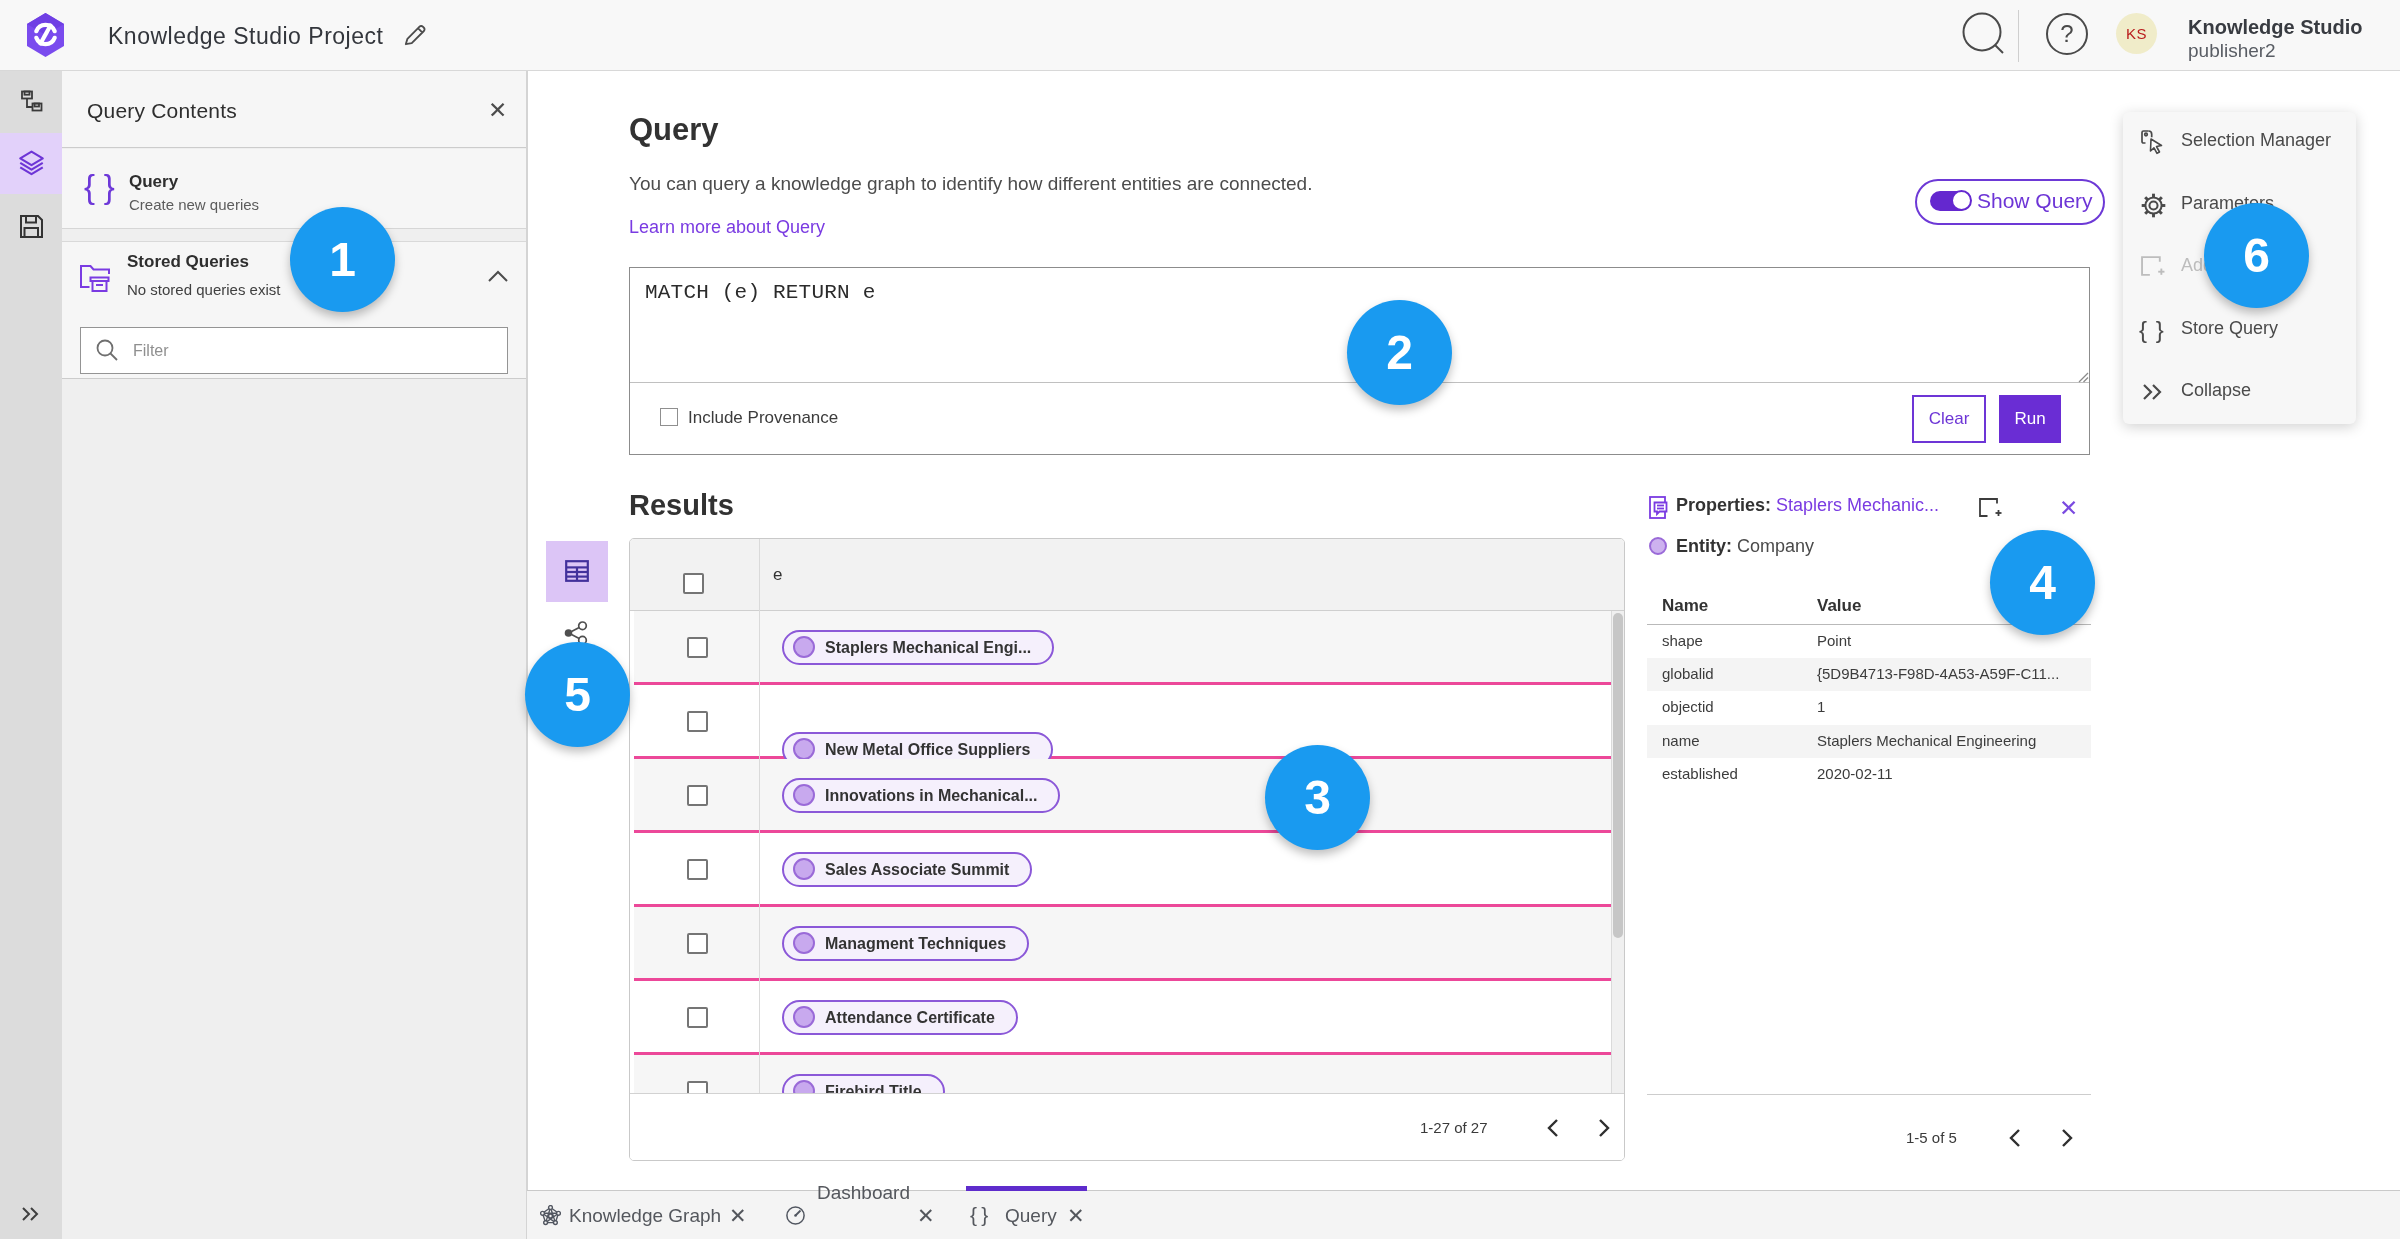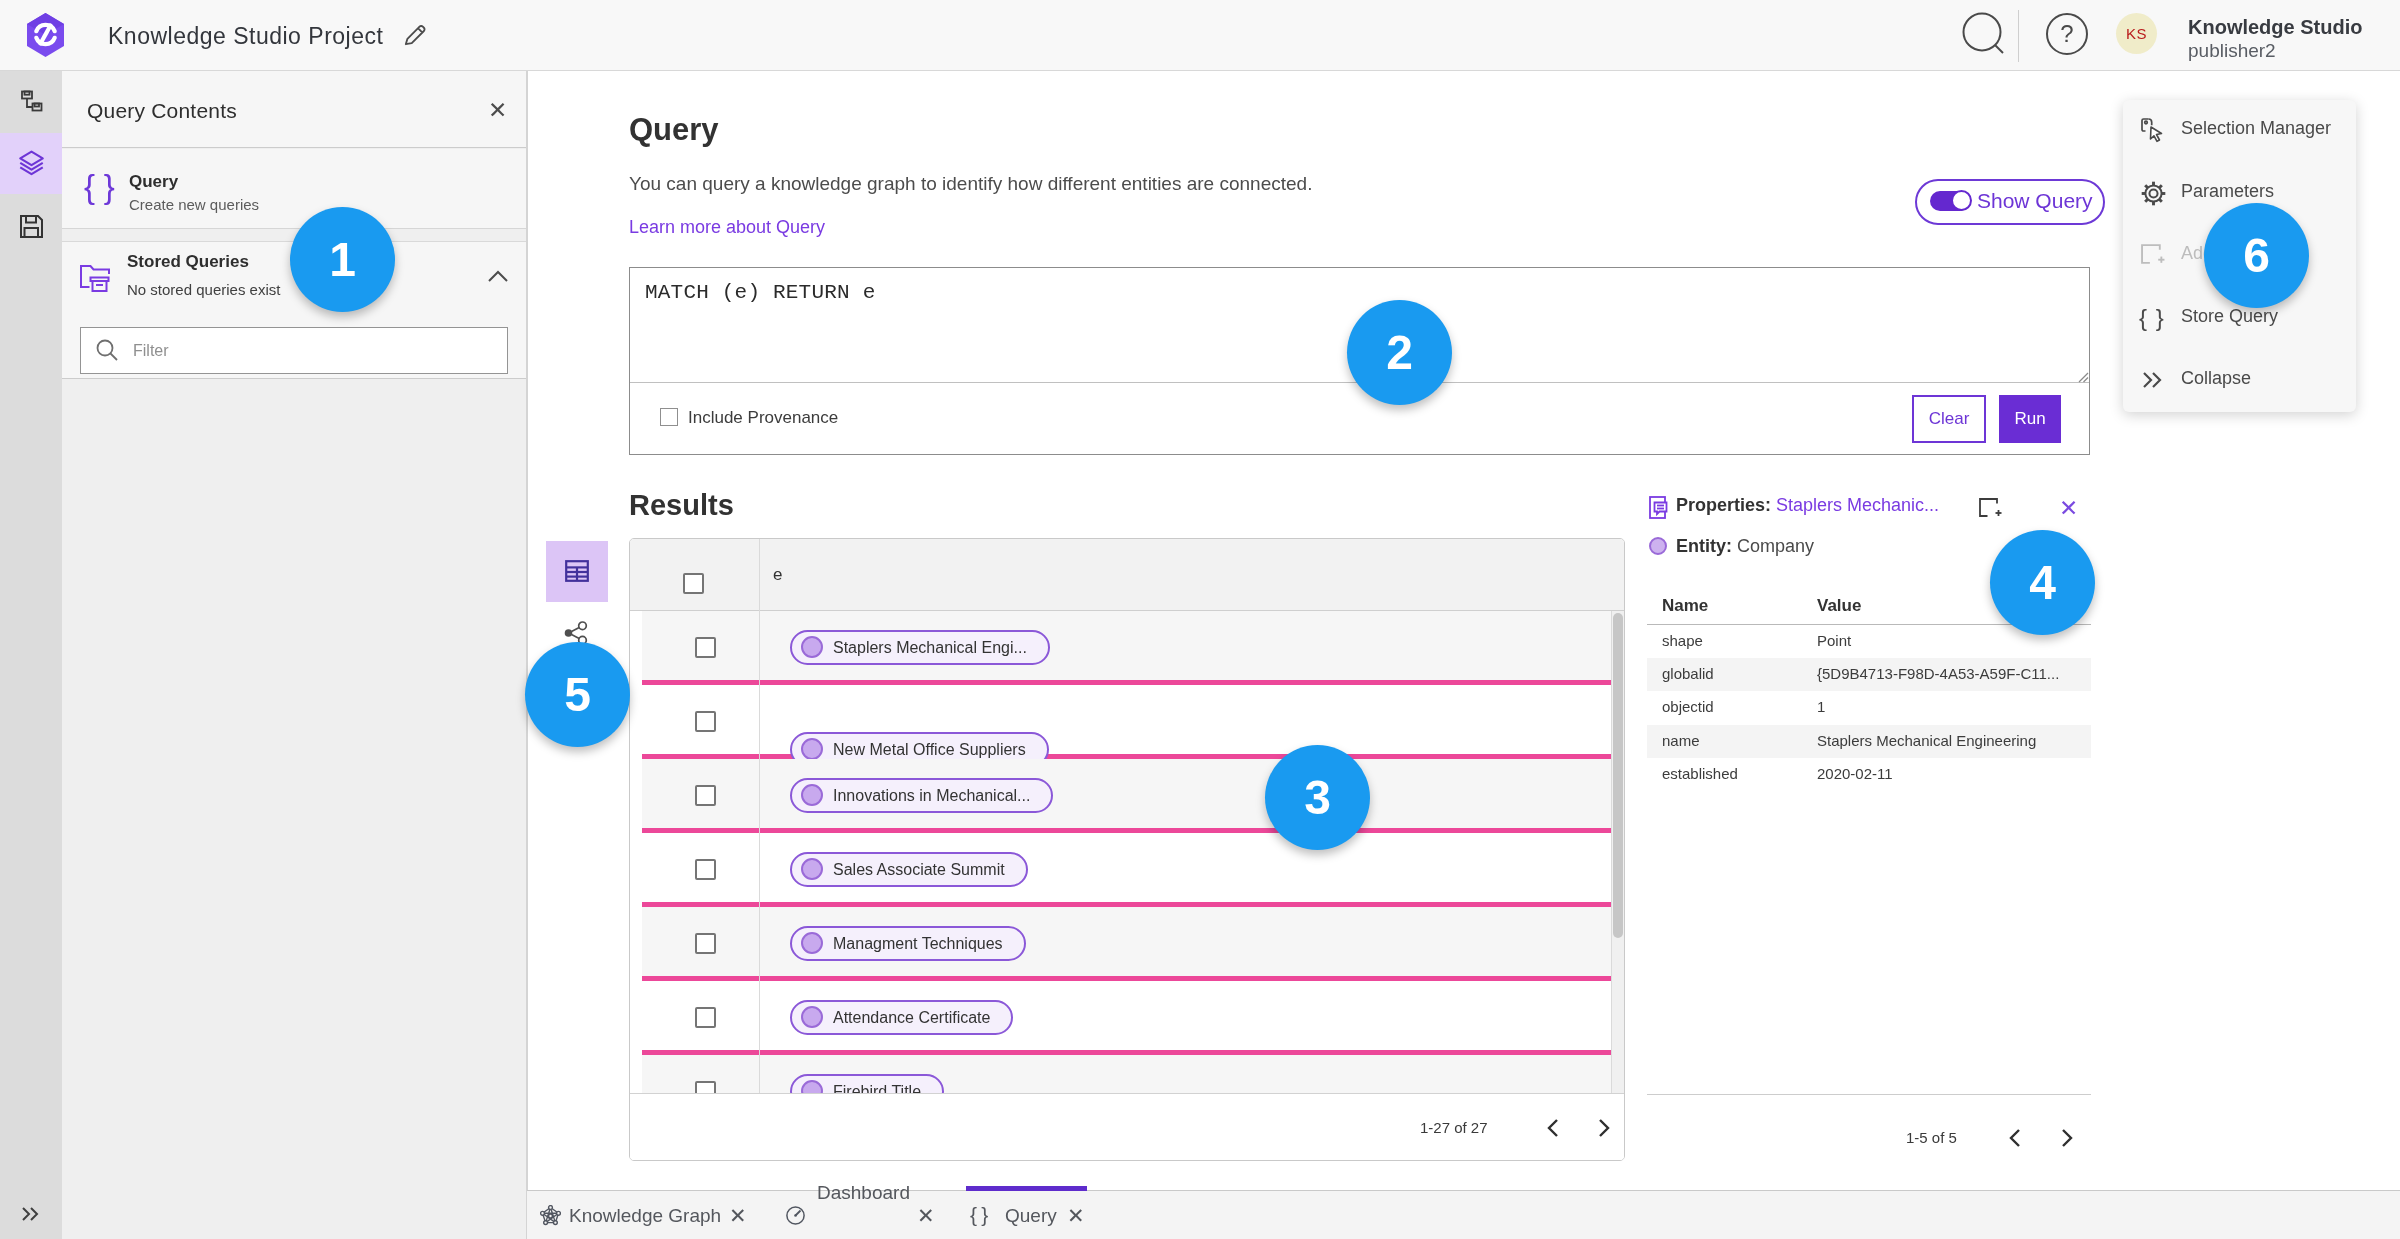--- a/index.html
+++ b/index.html
@@ -50,39 +50,39 @@
 #qcheck { left:660px; top:408px; width:18px; height:18px; border:1px solid #8f8f8f; background:#fff; }
 #qchecklab { left:688px; top:408px; font-size:17px; color:#3c3c3c; }
 #btnclear { left:1912px; top:395px; width:74px; height:48px; border:2px solid #6d35d6; background:#fff; color:#6d35d6; font-size:17px; text-align:center; line-height:44px; }
 #btnrun { left:1999px; top:395px; width:62px; height:48px; background:#6a2dd4; color:#fff; font-size:17px; text-align:center; line-height:48px; }
 
 #resh1 { left:629px; top:489px; font-size:29px; font-weight:bold; color:#323232; }
 #tblbtn { left:546px; top:541px; width:62px; height:61px; background:#dcc5f6; }
 
 
 #card { left:629px; top:538px; width:996px; height:623px; border:1px solid #c9c9c9; border-radius:5px; background:#fff; overflow:hidden; }
-.crow { position:absolute; left:12px; width:994px; height:74px; border-bottom:5px solid #ec4899; }
+.crow { position:absolute; left:4px; width:994px; height:74px; border-bottom:3px solid #ec4899;font-weight:bold; }
 .crow.odd { background:#f6f6f6; }
 #chead { position:absolute; left:0; top:0; width:994px; height:72px; background:#f2f2f2; border-bottom:1px solid #cfcfcf; }
 #colsep { position:absolute; left:129px; top:0; width:1px; height:554px; background:#dadada; }
 .cbx { position:absolute; left:53px; width:21px; height:21px; border:2px solid #757575; border-radius:2px; background:#fff; }
 .pill { position:absolute; left:148px; height:35px; border:2px solid #8b58d8; border-radius:18px; background:#f5f0fc; font-size:16px; color:#333; line-height:31px; padding-left:41px; padding-right:21px; white-space:nowrap; }
 .pill .dot { position:absolute; left:9px; top:4px; width:22px; height:22px; border-radius:50%; background:#c8a9ee; border:2px solid #9a6ad8; }
 #sbtrack { position:absolute; left:981px; top:72px; width:14px; height:482px; background:#f0f0f0; border-left:1px solid #dadada; }
 #sbthumb { position:absolute; left:983px; top:74px; width:10px; height:325px; background:#c6c6c6; border-radius:5px; }
 #cfoot { position:absolute; left:0; top:554px; width:994px; height:67px; background:#fff; border-top:1px solid #d2d2d2; }
 #cfoottext { position:absolute; left:790px; top:25px; font-size:15px; color:#3a3a3a; }
 
 
 #props { left:1647px; top:490px; width:444px; height:671px; background:#fff; }
 .prow { position:absolute; left:0; width:444px; height:33px; }
 .prow.odd { background:#f4f4f4; }
 
 
-#menu { left:2123px; top:100px; width:233px; height:312px; background:#f7f7f7; border-radius:6px; box-shadow:0 3px 14px rgba(0,0,0,0.18); }
+#menu { left:2123px; top:112px; width:233px; height:312px; background:#f7f7f7; border-radius:6px; box-shadow:0 3px 14px rgba(0,0,0,0.18); }
 .mitem { position:absolute; left:58px; font-size:18px; color:#4a4a4a; white-space:nowrap; }
 
 
 #tabbar { left:527px; top:1190px; width:1873px; height:49px; background:#f4f4f4; border-top:1px solid #c9c9c9; }
 .tabtext { position:absolute; font-size:19px; color:#54575d; }
 #activebar { left:966px; top:1186px; width:121px; height:5px; background:#5e2ccc; }
 
 
 .bluec { position:absolute; width:105px; height:105px; border-radius:50%; background:#199af0; color:#fff; font-size:48px; font-weight:bold; text-align:center; line-height:105px; box-shadow:0 5px 10px rgba(0,0,0,0.25); }
 </style>

